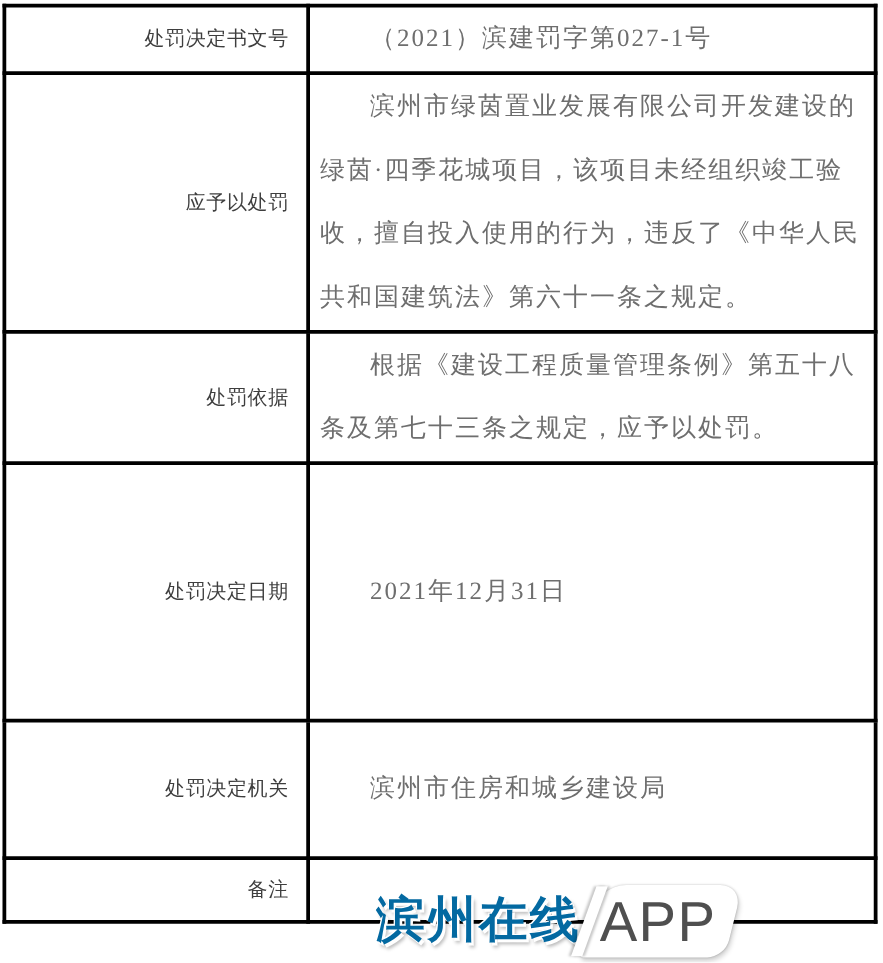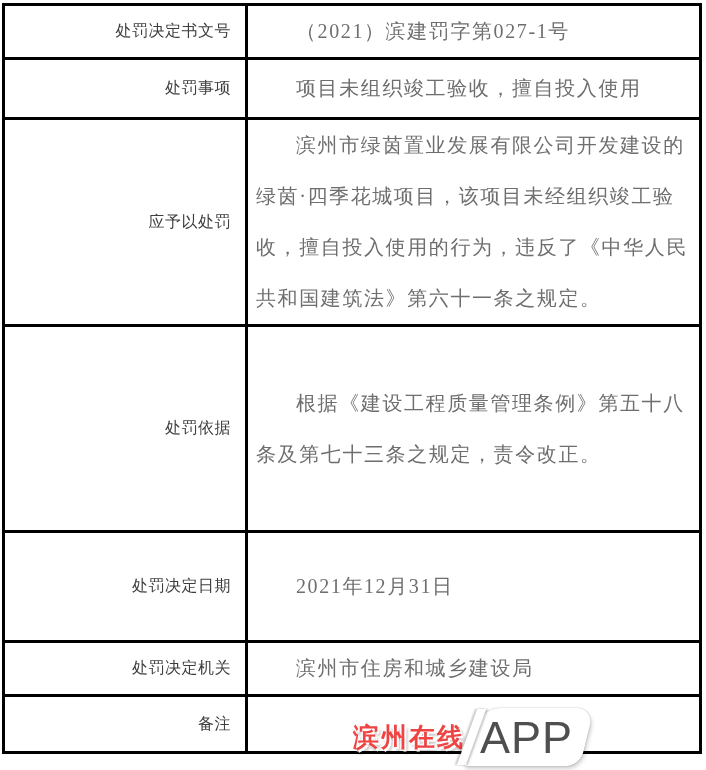--- a/index.html
+++ b/index.html
@@ -71,23 +71,23 @@
     bottom: 4px;
     height: 58px;
     display: flex;
     align-items: center;
     z-index: 5;
     pointer-events: none;
   }
   .wm-cn {
     font-family: "Liberation Sans", sans-serif;
     font-weight: 700;
-    font-size: 26px;
+    font-size: 39px;
     letter-spacing: 2px;
-    color: #ef4444;
+    color: #0369a1;
     text-shadow:
       2px 2px 0 #ffffff,
       -1px -1px 0 #ffffff,
       3px 4px 3px rgba(0,0,0,0.28);
     white-space: nowrap;
     line-height: 58px;
   }
   .wm-slash {
     display: inline-block;
     width: 9px;
@@ -129,35 +129,29 @@
 
   <table class="penalty-table">
     <tbody id="penalty-rows">
         <tr>
           <td class="label-cell">处罚决定书文号</td>
           <td class="value-cell">
             <p>（2021）滨建罚字第027-1号</p>
           </td>
         </tr>
         <tr>
-          <td class="label-cell">处罚事项</td>
-          <td class="value-cell">
-            <p>项目未组织竣工验收，擅自投入使用</p>
-          </td>
-        </tr>
-        <tr>
           <td class="label-cell">应予以处罚</td>
           <td class="value-cell">
             <p>滨州市绿茵置业发展有限公司开发建设的绿茵·四季花城项目，该项目未经组织竣工验收，擅自投入使用的行为，违反了《中华人民共和国建筑法》第六十一条之规定。</p>
           </td>
         </tr>
         <tr>
           <td class="label-cell">处罚依据</td>
           <td class="value-cell">
-            <p>根据《建设工程质量管理条例》第五十八条及第七十三条之规定，责令改正。</p>
+            <p>根据《建设工程质量管理条例》第五十八条及第七十三条之规定，应予以处罚。</p>
           </td>
         </tr>
         <tr>
           <td class="label-cell">处罚决定日期</td>
           <td class="value-cell">
             <p>2021年12月31日</p>
           </td>
         </tr>
         <tr>
           <td class="label-cell">处罚决定机关</td>

